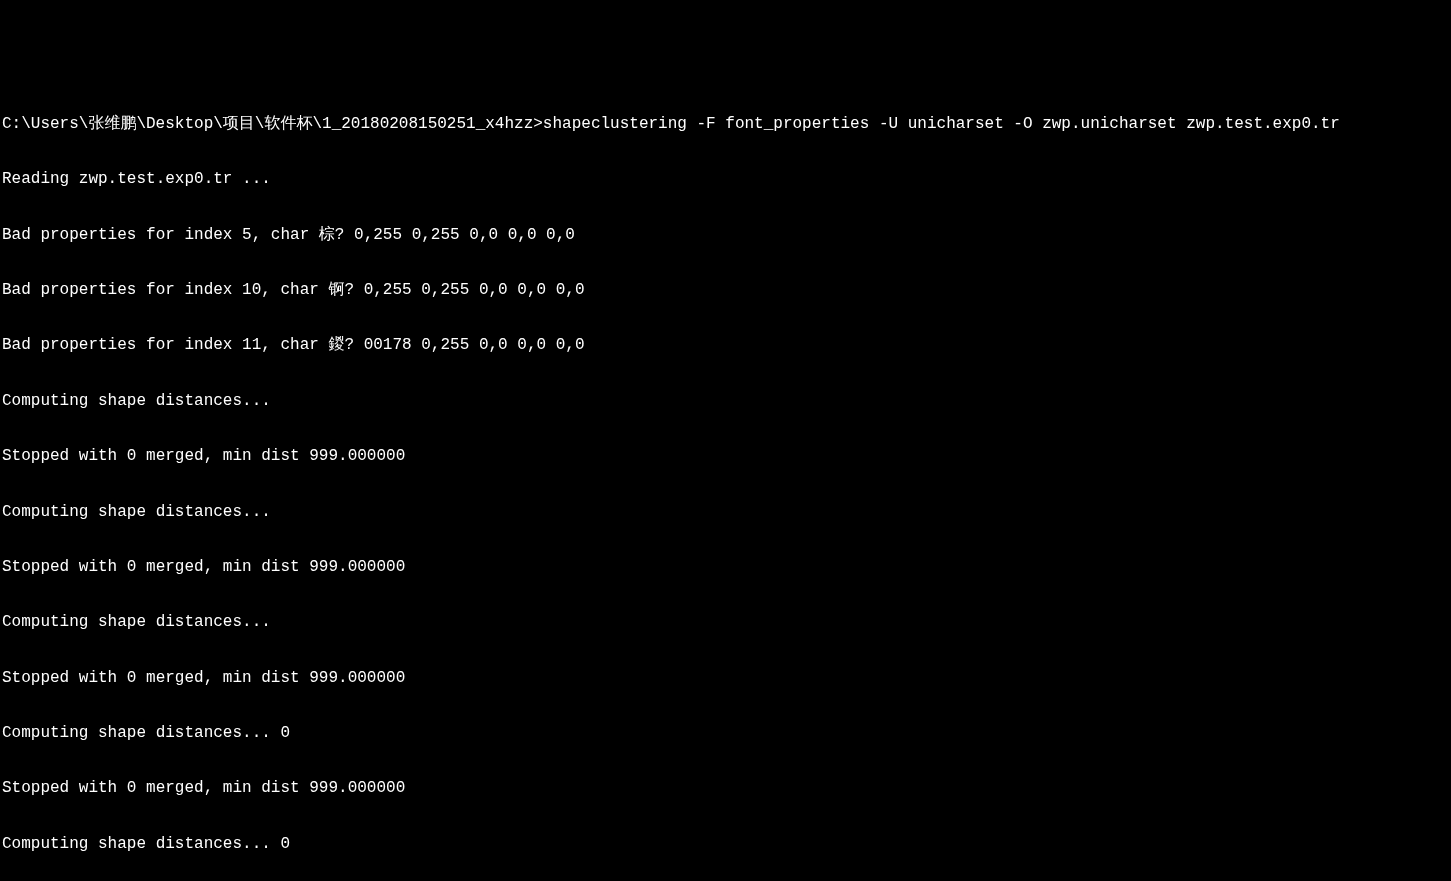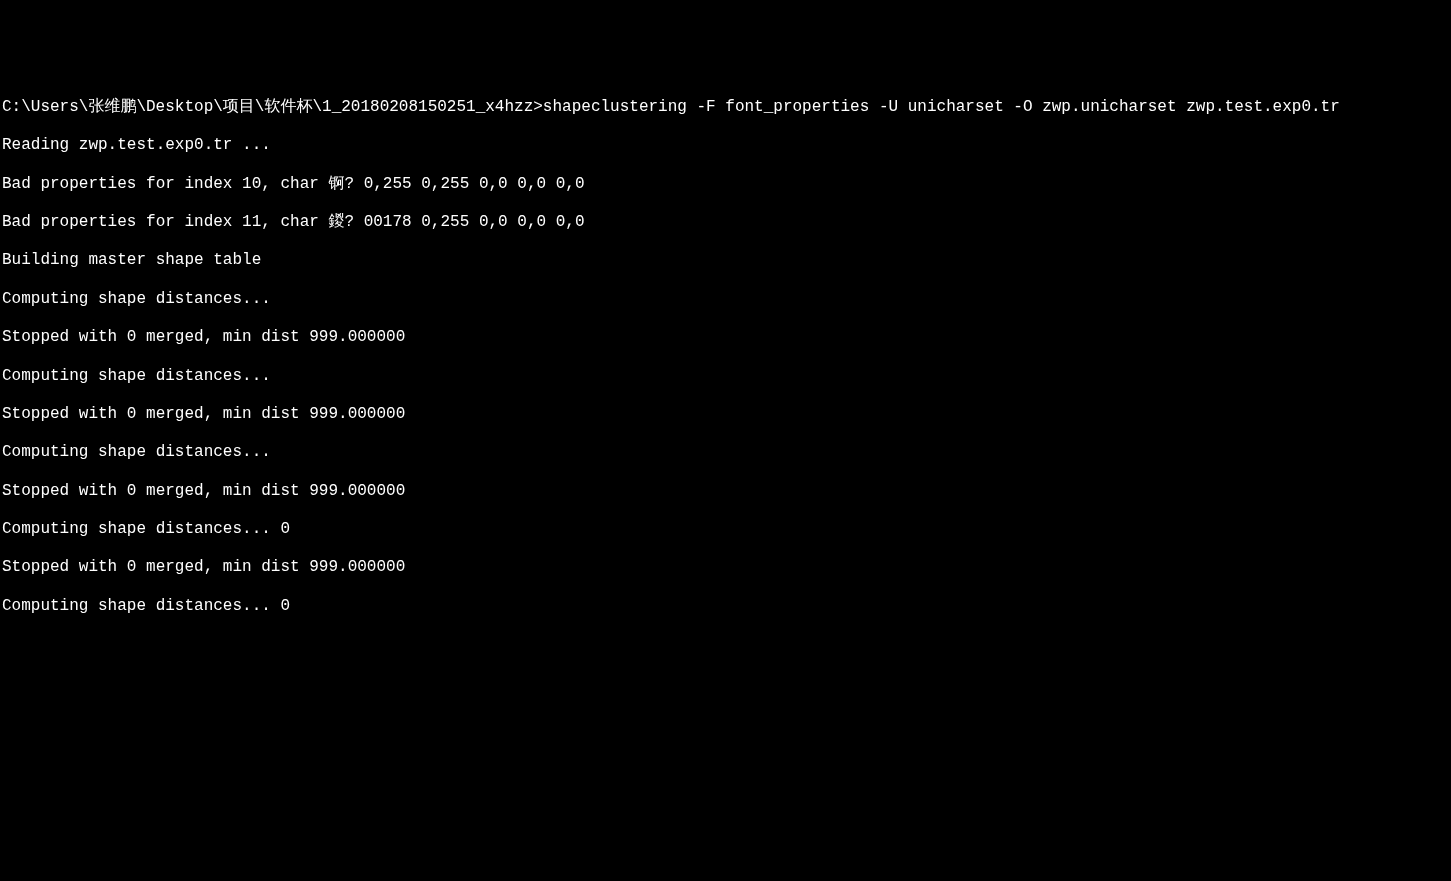--- a/index.html
+++ b/index.html
@@ -18,33 +18,34 @@
       width: 1451px;
       height: 881px;
       overflow: hidden;
     }
     .terminal {
       width: 100%;
       height: 100%;
     }
     .line {
       white-space: pre;
+      margin-top: 17px;
     }
   </style>
 </head>
 <body>
 
 
 
 <div class="terminal">
 <div class="line">C:\Users\张维鹏\Desktop\项目\软件杯\1_20180208150251_x4hzz&gt;shapeclustering -F font_properties -U unicharset -O zwp.unicharset zwp.test.exp0.tr</div>
 <div class="line">Reading zwp.test.exp0.tr ...</div>
+<div class="line">Bad properties for index 5, char 棕? 0,255 0,255 0,0 0,0 0,0</div>
 <div class="line">Bad properties for index 10, char 锕? 0,255 0,255 0,0 0,0 0,0</div>
 <div class="line">Bad properties for index 11, char 鍐? 00178 0,255 0,0 0,0 0,0</div>
-<div class="line">Building master shape table</div>
 <div class="line">Computing shape distances...</div>
 <div class="line">Stopped with 0 merged, min dist 999.000000</div>
 <div class="line">Computing shape distances...</div>
 <div class="line">Stopped with 0 merged, min dist 999.000000</div>
 <div class="line">Computing shape distances...</div>
 <div class="line">Stopped with 0 merged, min dist 999.000000</div>
 <div class="line">Computing shape distances... 0</div>
 <div class="line">Stopped with 0 merged, min dist 999.000000</div>
 <div class="line">Computing shape distances... 0</div>
 

